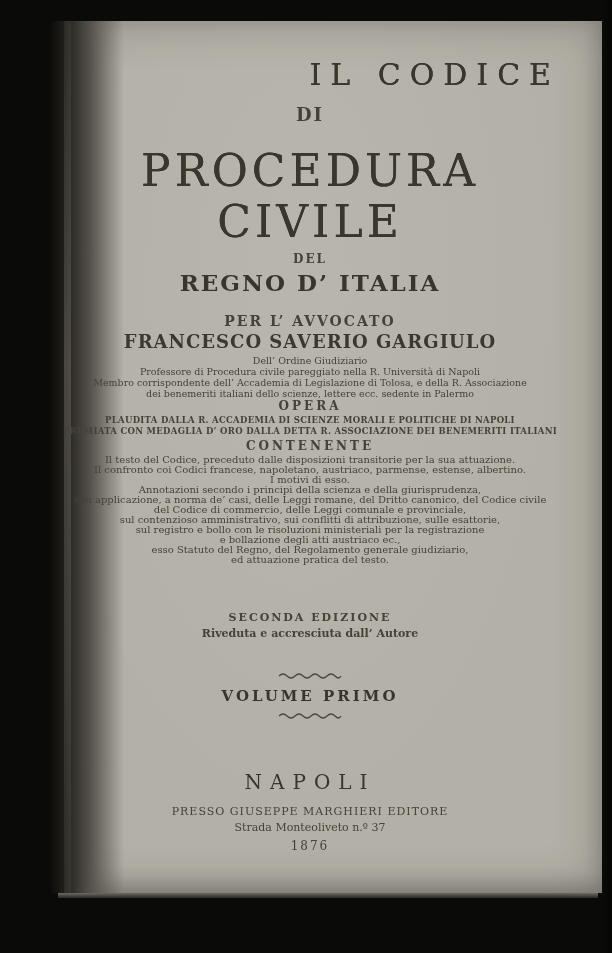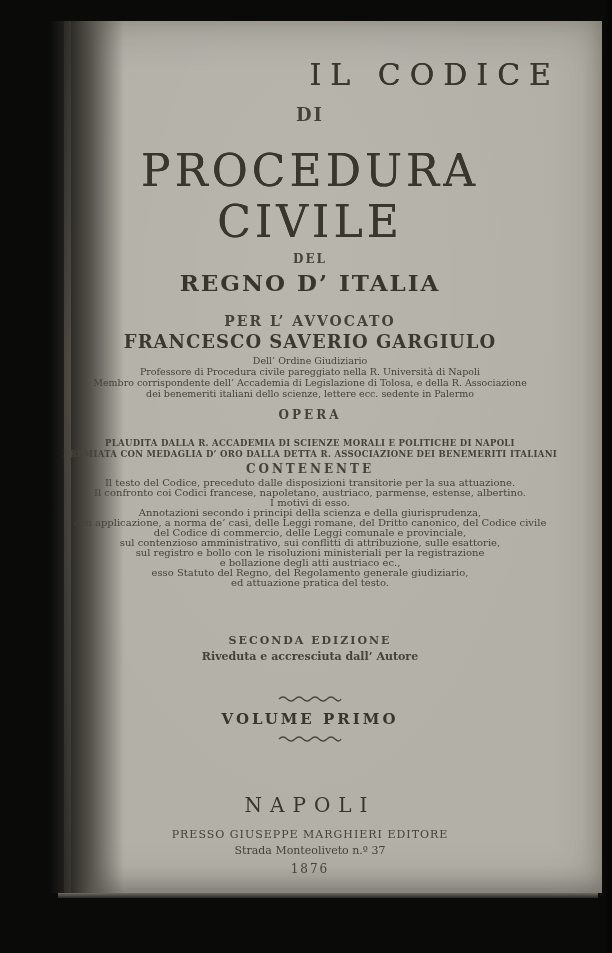--- a/index.html
+++ b/index.html
@@ -37,22 +37,22 @@
   }
   .title-main{font-size:30px;letter-spacing:9px;margin-top:36px;color:#39362d;text-shadow:0 0 0.5px #39362d;text-align:right;}
   .sep-di{font-size:18px;font-weight:bold;letter-spacing:2px;margin-top:12px;}
   .title-sub{font-size:44px;letter-spacing:4px;margin-top:20px;color:#39362d;text-shadow:0 0 0.5px #39362d;}
   .sep-del{font-size:12px;font-weight:bold;letter-spacing:2px;margin-top:5px;}
   .title-kingdom{font-size:23px;font-weight:bold;letter-spacing:2px;margin-top:3px;color:#38352c;}
   .per{font-size:14px;font-weight:bold;letter-spacing:2px;margin-top:17px;}
   .author-name{font-size:18px;font-weight:bold;letter-spacing:1px;margin-top:2px;color:#3b382f;}
   .cred-block{margin-top:3px;}
   .cred{font-size:9.5px;line-height:11px;}
-  .opera-heading{font-size:12px;font-weight:bold;letter-spacing:3px;margin-top:9px;}
-  .opera-block{margin-top:16px;}
+  .opera-heading{font-size:12px;font-weight:bold;letter-spacing:3px;margin-top:0;}
+  .opera-block{margin-top:2px;}
   .opera-line{font-size:8.5px;font-weight:bold;line-height:10.5px;letter-spacing:0.3px;}
   .cont-heading{font-size:12px;font-weight:bold;letter-spacing:3px;margin-top:3px;}
   .cont-block{margin-top:2px;}
   .cont-line{font-size:10px;line-height:10px;}
   .edition-1{font-size:11px;font-weight:bold;letter-spacing:2px;margin-top:46px;}
   .edition-2{font-size:11px;font-weight:bold;margin-top:3px;}
   .wave{margin-top:32px;line-height:0;}
   .wave.second{margin-top:7px;}
   .volume{font-size:15px;font-weight:bold;letter-spacing:3px;margin-top:7px;color:#38352c;}
   .city{font-size:20px;letter-spacing:8px;margin-top:50px;color:#38352c;}

